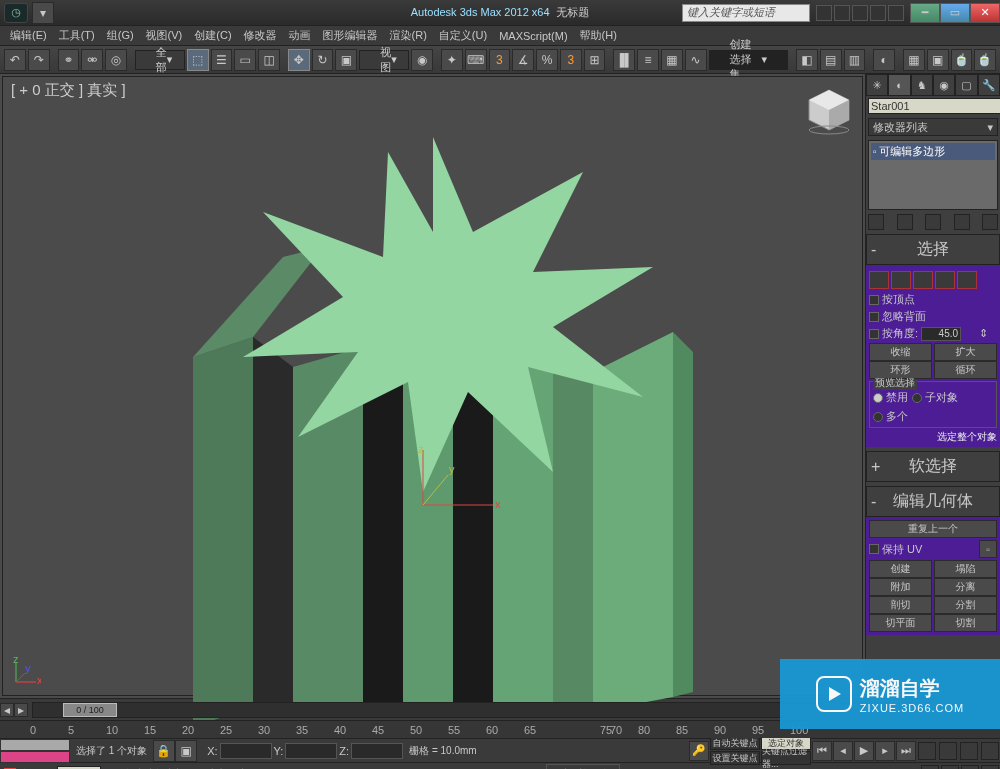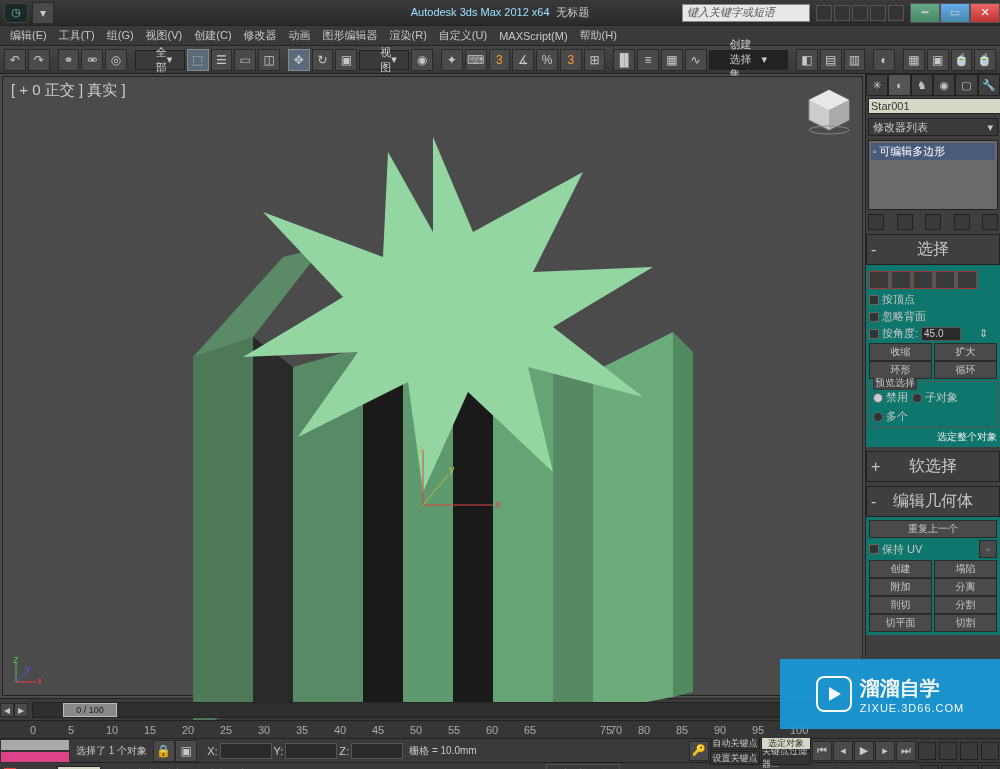--- a/index.html
+++ b/index.html
@@ -54,27 +54,27 @@
 .cmdbtn{width:50%;height:18px;background:#4a4a4a;border:1px solid #2a2a2a;display:flex;align-items:center;justify-content:center;font-size:10px;}
 .modstack{height:70px;background:#6a6a6a;border:1px solid #222;margin:2px;padding:2px;}
 .modstack .item{background:#4a5a7a;color:#fff;padding:1px 2px;font-size:10px;}
 .modicons{display:flex;gap:2px;padding:2px;justify-content:space-between;}
 .modicons .mi{width:16px;height:16px;background:#3a3a3a;border:1px solid #222;}
 
 .rollout{margin:2px 0;}
 .rollout-head{height:31px;background:#3f3f3f;border:1px solid #222;display:flex;align-items:center;justify-content:center;font-size:16px;position:relative;}
 .rollout-head::before{content:"-";position:absolute;left:4px;}
 .rollout-head.plus::before{content:"+";}
-.rollout-body{padding:3px;background:#0f766e;}
+.rollout-body{padding:3px;background:#4c1d95;}
 .chk{display:flex;align-items:center;gap:3px;font-size:10px;margin:2px 0;}
 .chk .box{width:10px;height:10px;background:#333;border:1px solid #666;}
 .radio{display:flex;align-items:center;gap:3px;font-size:10px;}
 .radio .dot{width:10px;height:10px;border-radius:50%;background:#333;border:1px solid #666;}
 .radio .dot.on{background:#ccc;}
-.spinner{display:flex;align-items:center;gap:18px;}
+.spinner{display:flex;align-items:center;gap:18px;text-align:right;}
 .spinner .val{width:40px;height:14px;background:#2a2a2a;border:1px solid #555;color:#ccc;font-size:10px;padding:0 2px;}
 .row2{display:flex;gap:2px;}
 .row2 .cmdbtn{flex:1;}
 .subicons{display:flex;gap:2px;margin:3px 0;}
 .subicons .si{width:20px;height:18px;background:#3a3a3a;border:1px solid #222;}
 .subicons .si.red{border-color:#a33;}
 .link{color:#eee;font-size:10px;text-align:right;cursor:pointer;}
 .fieldset{border:1px solid #555;padding:3px;margin:2px 0;}
 .fieldset .legend{font-size:10px;margin-top:-9px;background:#3f3f3f;width:fit-content;padding:0 2px;}
 

